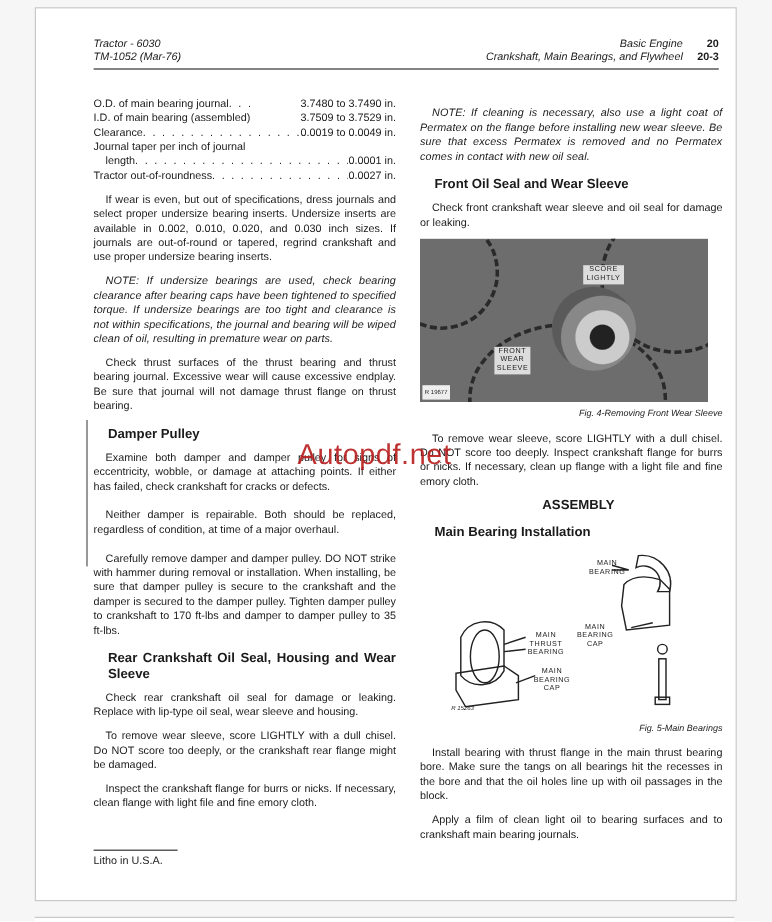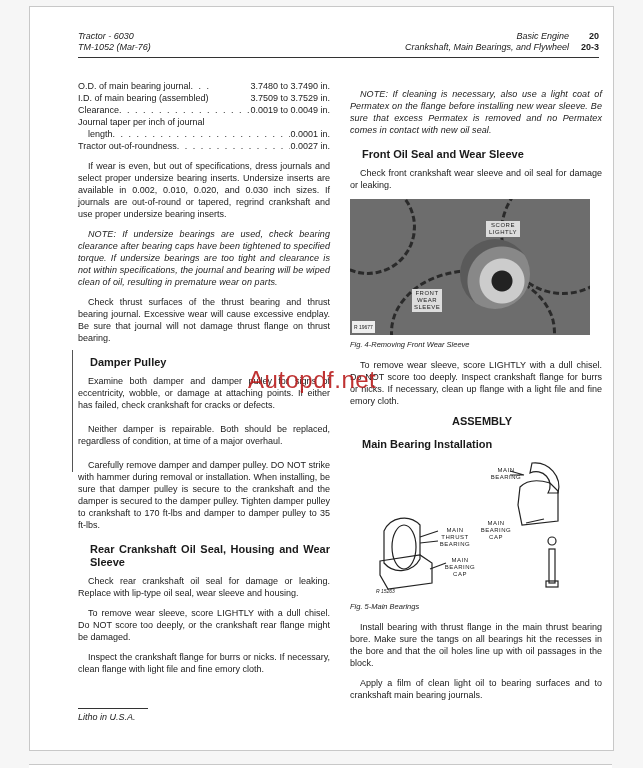--- a/index.html
+++ b/index.html
@@ -27,26 +27,26 @@
   .spec .row.indent .k { padding-left:10px; }
   h2 { font-size:11px; line-height:13px; margin:12px 0 6px 0; font-weight:bold;padding-left:12px; }
   h2.center { text-align:center; margin-top:8px; margin-bottom:10px; }
   .bar { position:absolute; left:72px; top:350px; width:1px; height:122px; background:#555; }
   .fig4 { width:240px; height:136px; margin:4px 0 4px 0; position:relative; background:#6d6d6d; overflow:hidden; }
   .fig4 .gear { position:absolute; border-radius:50%; border:3px dashed #2a2a2a; }
   .fig4 .sleeve { position:absolute; left:110px; top:40px; width:70px; height:70px; border-radius:50%;
                   background:radial-gradient(circle at 60% 60%, #222 0 10px, #ccc 11px 22px, #888 23px 34px, #5a5a5a 35px); }
   .fig4 .lbl { position:absolute; background:#ddd; color:#222; font-size:6px; line-height:7px; padding:1px 2px; text-align:center; letter-spacing:0.5px; }
   .fig4 .code { position:absolute; left:2px; bottom:2px; background:#eee; font-size:5px; padding:0 2px; }
-  .caption { font-size:7.5px; font-style:italic; text-align:left; margin:2px 0 8px 0; }
+  .caption { font-size:7.5px; font-style:italic; text-align:right; margin:2px 0 8px 0; }
   .fig5 { width:252px; height:140px; position:relative; margin:4px 0 4px 0; }
   .fig5 .t { position:absolute; font-size:6px; line-height:7px; text-align:center; letter-spacing:0.5px; }
   .fig5 .code { position:absolute; left:26px; top:128px; font-size:5px; font-style:italic; }
   .footer-rule { position:absolute; left:78px; top:708px; width:70px; height:1px; background:#333; }
-  .footer { position:absolute; left:78px; top:712px; font-size:9px; font-style:italic; }
+  .footer { position:absolute; left:78px; top:712px; font-size:9px; }
   .wm { position:absolute; left:248px; top:366px; font-size:24px; color:#b91c1c; font-family:"Liberation Sans", sans-serif;
         opacity:0.9; letter-spacing:0.5px; }
 </style>
 </head>
 <body>
 
 <div class="page"></div>
 <div class="page2"></div>
 
 <div class="hdr">

